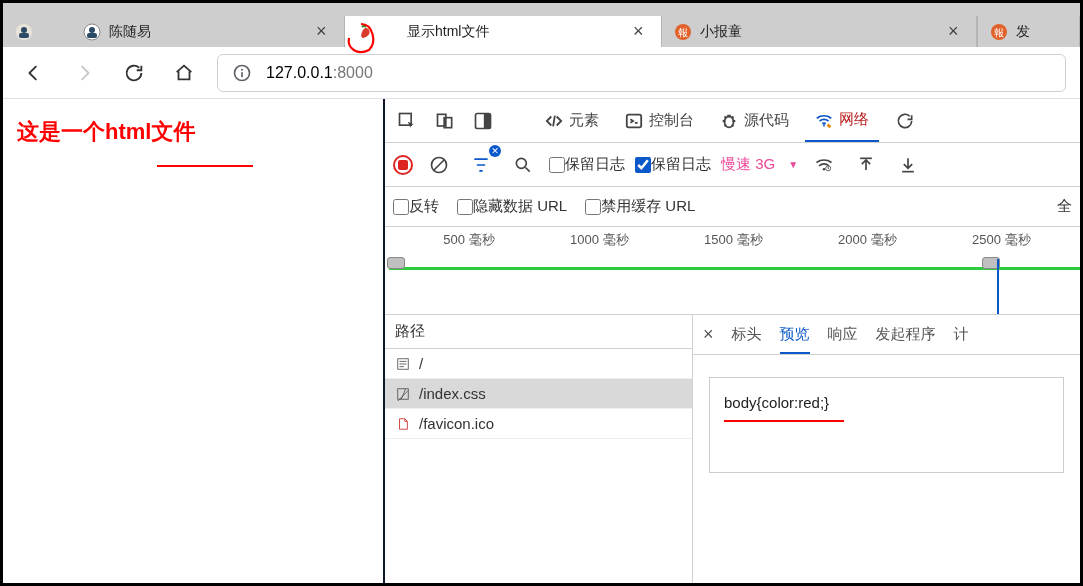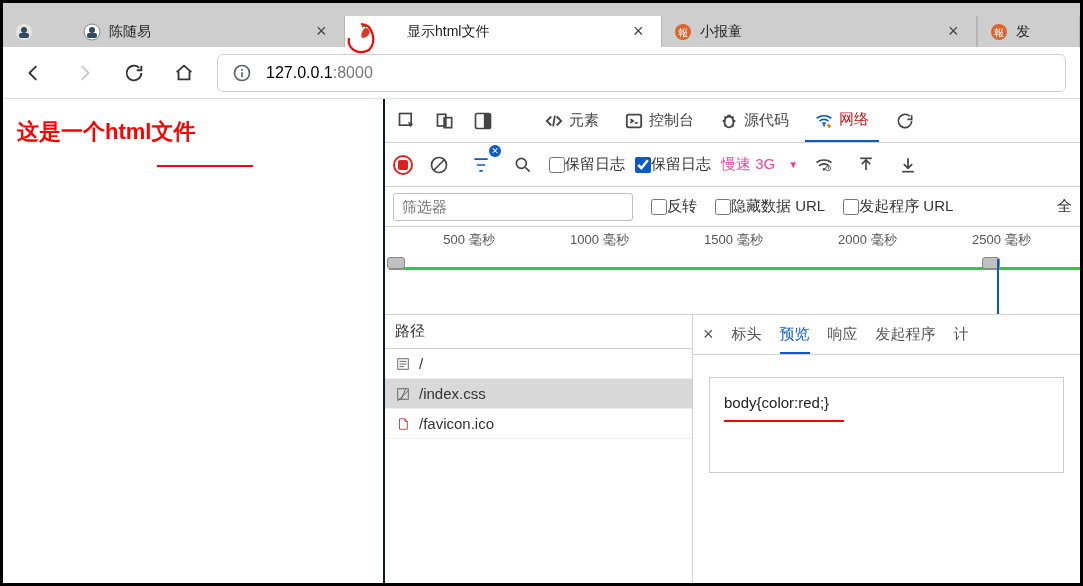--- a/index.html
+++ b/index.html
@@ -309,32 +309,31 @@
         </div>
         <div class="dt-icon">
           <svg width="20" height="20" viewBox="0 0 24 24">
               <path d="M12 4v12M7 11l5 5 5-5" stroke="#444" stroke-width="2" fill="none"></path>
               <path d="M5 20h14" stroke="#444" stroke-width="2"></path>
             </svg>
         </div>
       </div>
 
       <div class="dt-url-row">
-        <input class="filter-input" placeholder="筛选器" style="">
         <label class="chk">
             <input type="checkbox" style="">
             <span>反转</span>
           </label>
         <label class="chk">
             <input type="checkbox" style="">
             <span>隐藏数据 URL</span>
           </label>
         <label class="chk">
             <input type="checkbox" style="">
-            <span>发起程序 URL</span>
+            <span>禁用缓存 URL</span>
           </label>
         <span style="margin-left:auto">全</span>
       </div>
 
       <div class="waterfall">
         <div id="ticks">
             <span class="tick" style="left: 110px;">500<span class="tick-unit">毫秒</span></span>
             <span class="tick" style="left: 244px;">1000<span class="tick-unit">毫秒</span></span>
             <span class="tick" style="left: 378px;">1500<span class="tick-unit">毫秒</span></span>
             <span class="tick" style="left: 512px;">2000<span class="tick-unit">毫秒</span></span>

